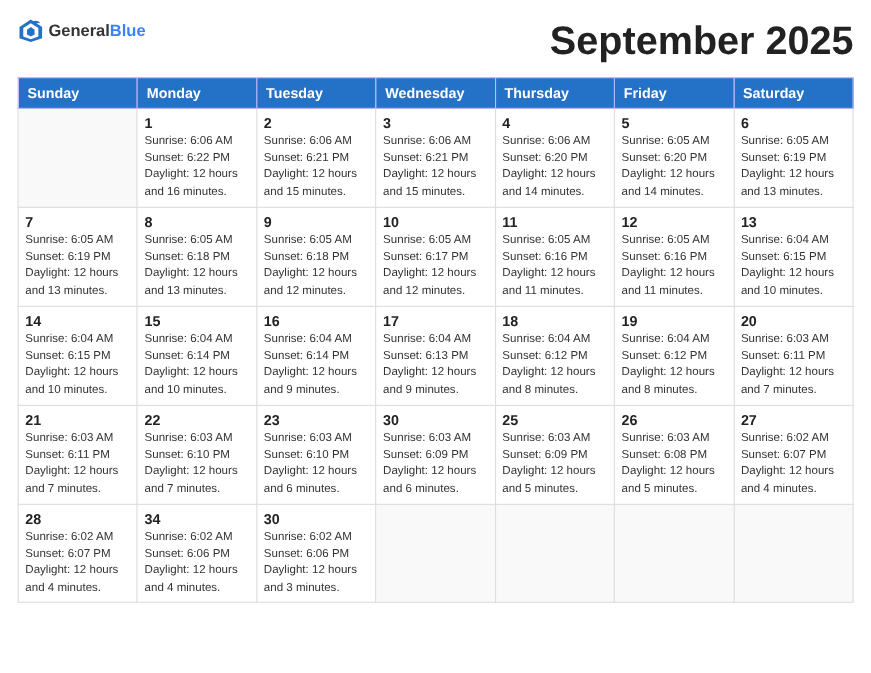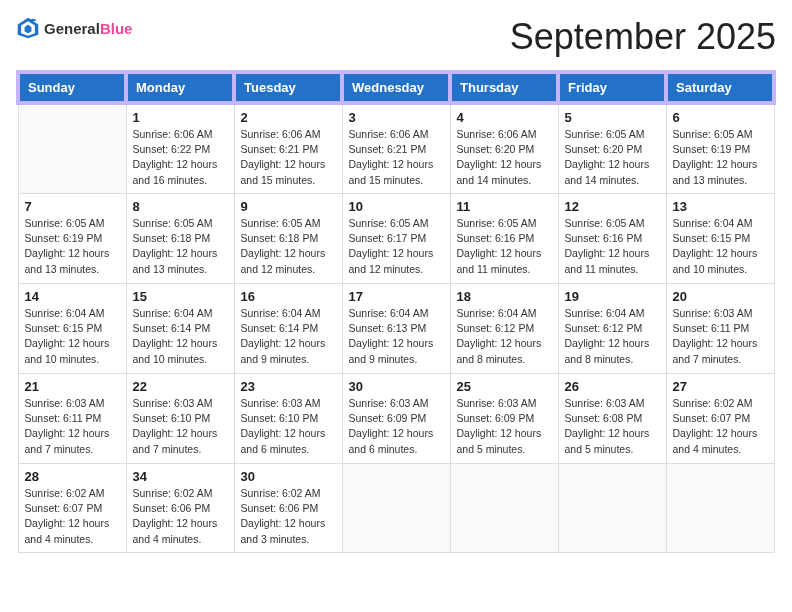--- a/index.html
+++ b/index.html
@@ -21,39 +21,39 @@
       align-items: center;
       gap: 4px;
     }
     .logo-icon {
       width: 24px;
       height: 24px;
     }
     .title-block { text-align: right; }
     .month-title {
       font-size: 36px;
-      font-weight: normal;
+      font-weight: bold;
       color: #222;
     }
     .location {
       font-size: 16px;
       color: #444;
     }
     .calendar {
       width: 100%;
       border-collapse: collapse;
       border: 1px solid #ccc;
     }
     .calendar th {
       background-color: #2472c8;
       color: #fff;
       text-align: left;
       padding: 6px 8px;
       font-size: 13px;
-      border: 4px solid #c4b5fd;
+      border: 1px solid #c4b5fd;
     }
     .calendar td {
       vertical-align: top;
       padding: 5px 6px;
       border: 1px solid #ddd;
       width: calc(100% / 7);
       font-size: 11px;
       color: #333;
       height: 90px;
     }
@@ -83,21 +83,21 @@
 <div class="header">
   <div class="logo">
     <svg class="logo-icon" viewBox="0 0 28 28">
       <polygon points="14,2 26,10 26,22 14,26 2,22 2,10" fill="#2472c8"></polygon>
       <polygon points="14,6 22,11 22,20 14,23 6,20 6,11" fill="#fff"></polygon>
       <polygon points="14,10 18,13 18,18 14,20 10,18 10,13" fill="#2472c8"></polygon>
 
       <path d="M16,4 Q22,2 24,6 Q20,5 18,8 Z" fill="#2472c8"></path>
     </svg>
     <div>
-      <div style="font-size:15px;font-weight:bold;color:#333;">General<span style="color:#ec4899;">Blue</span></div>
+      <div style="font-size:15px;font-weight:bold;color:#333;">General<span style="color:#3b82f6;">Blue</span></div>
     </div>
   </div>
   <div class="title-block">
     <div class="month-title">September 2025</div>
   </div>
 </div>
 
 <table class="calendar">
   <thead>
     <tr>

